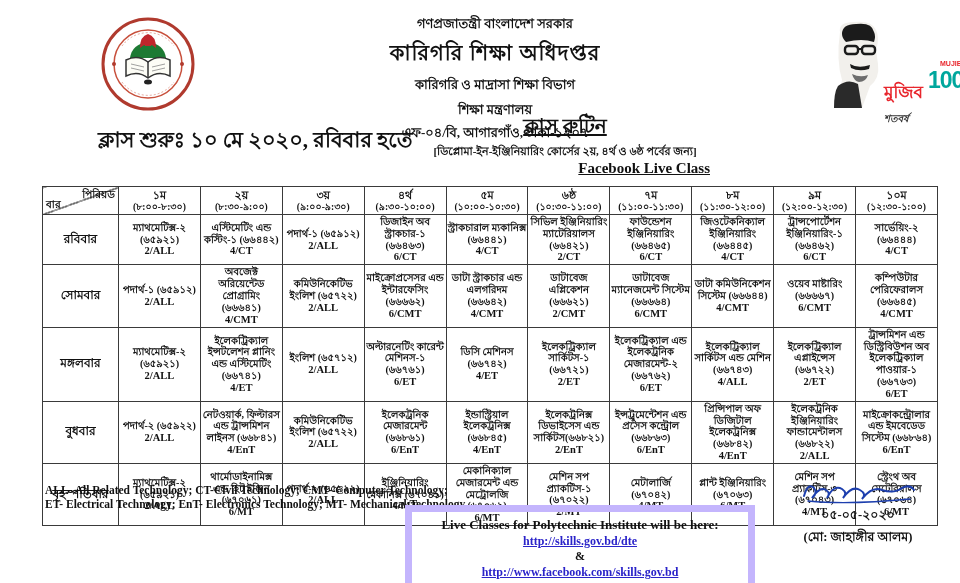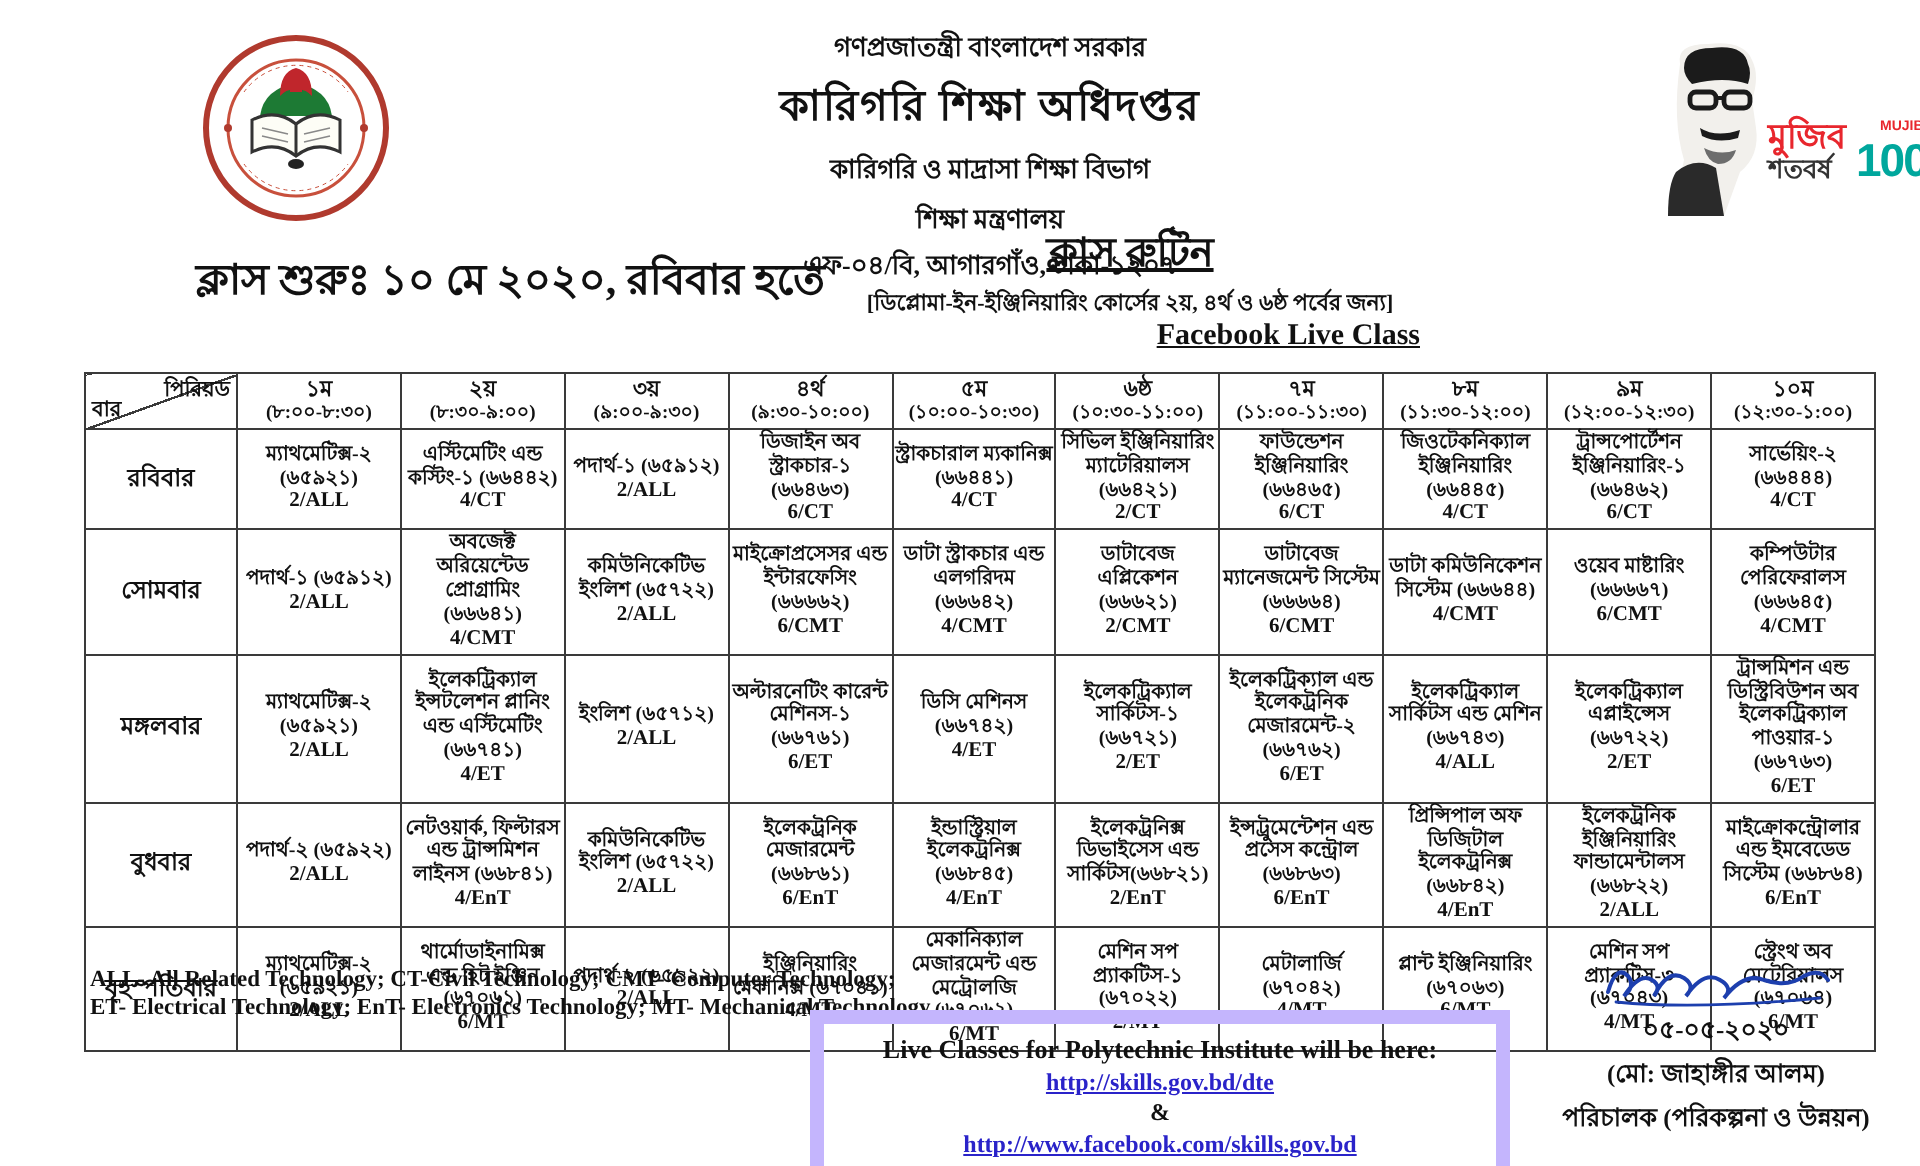--- a/index.html
+++ b/index.html
@@ -11,22 +11,22 @@
   
   .gov-block { position:absolute; left:280px; top:14px; width:430px; text-align:center; }
   .gov-l1 { font-size:13px; font-weight:600; }
   .gov-l2 { font-size:21px; font-weight:700; margin-top:2px; letter-spacing:1px; }
   .gov-l3 { font-size:13px; font-weight:600; margin-top:3px; }
   .gov-l4 { font-size:13px; font-weight:600; margin-top:4px; }
   .gov-l5 { font-size:13px; font-weight:600; margin-top:2px; }
   .seal { position:absolute; left:100px; top:16px; }
   .mujib { position:absolute; left:832px; top:20px; width:120px; height:88px; }
   .mujib-text { position:absolute; left:52px; top:40px; line-height:1; }
-  .mujib-bn { color:#e8262d; font-weight:700; font-size:17px; font-family:"Liberation Sans",sans-serif; }
-  .mujib-sub { color:#333; font-size:13px; font-weight:700; margin-top:1px; }
+  .mujib-bn { color:#e8262d; font-weight:700; font-size:17px; font-family:"Liberation Sans",sans-serif;margin-top:24px; }
+  .mujib-sub { color:#333; font-size:10px; font-weight:700; margin-top:13px;font-style:italic; }
   .mujib-en { position:absolute; left:108px; top:40px; color:#e8262d; font-size:7px; font-weight:700; font-family:"Liberation Sans",sans-serif;}
   .mujib-100 { position:absolute; left:96px; top:47px; color:#00a79d; font-size:23px; font-weight:700; font-family:"Liberation Sans",sans-serif; letter-spacing:-1px;}
   
   .routine-title { position:absolute; left:420px; top:111px; width:290px; text-align:center;
     font-size:20px; font-weight:700; text-decoration:underline; }
   .start-text { position:absolute; left:98px; top:124px; font-size:21px; font-weight:700; }
   .course-text { position:absolute; left:405px; top:143px; width:320px; text-align:center;
     font-size:11px; font-weight:700; }
   .fb-live { position:absolute; left:420px; top:160px; width:290px; text-align:right;
     font-size:15px; font-weight:700; text-decoration:underline; }
@@ -413,16 +413,15 @@
     <a class="live-link" href="#">http://www.facebook.com/skills.gov.bd</a>
   </div>
 
   <div class="sig-block">
     <svg class="sig-svg" width="120" height="30" viewBox="0 0 120 30">
       <path d="M6 20 Q10 6 16 12 Q20 17 14 22 Q22 10 28 14 Q33 17 29 22 Q36 8 44 13 Q50 17 45 22 Q54 9 62 14 Q69 18 64 23 Q74 10 84 14 Q96 18 104 12 Q112 8 116 14" fill="none" stroke="#1d3fae" stroke-width="2" stroke-linecap="round"></path>
       <path d="M10 25 Q50 29 112 23" fill="none" stroke="#1d3fae" stroke-width="1.4" stroke-linecap="round"></path>
     </svg>
     <div class="sig-date">০৫-০৫-২০২০</div>
     <div class="sig-name">(মো: জাহাঙ্গীর আলম)</div>
-    <div class="sig-role">পরিচালক (পরিকল্পনা ও উন্নয়ন)</div>
   </div>
 
 </div>
 
 </body></html>

